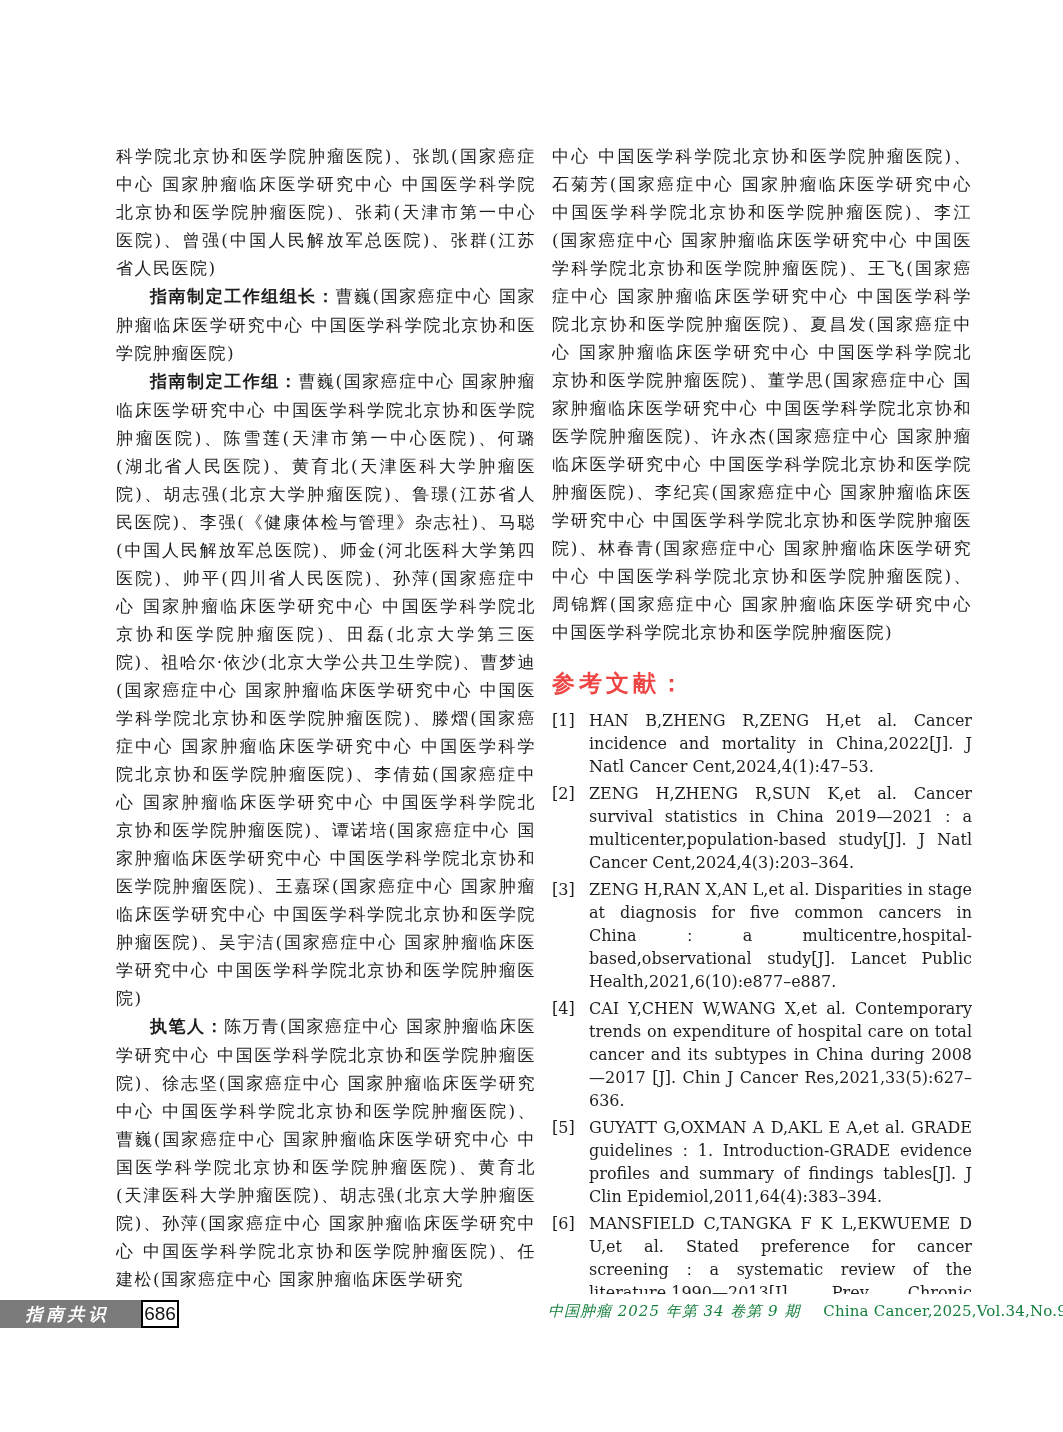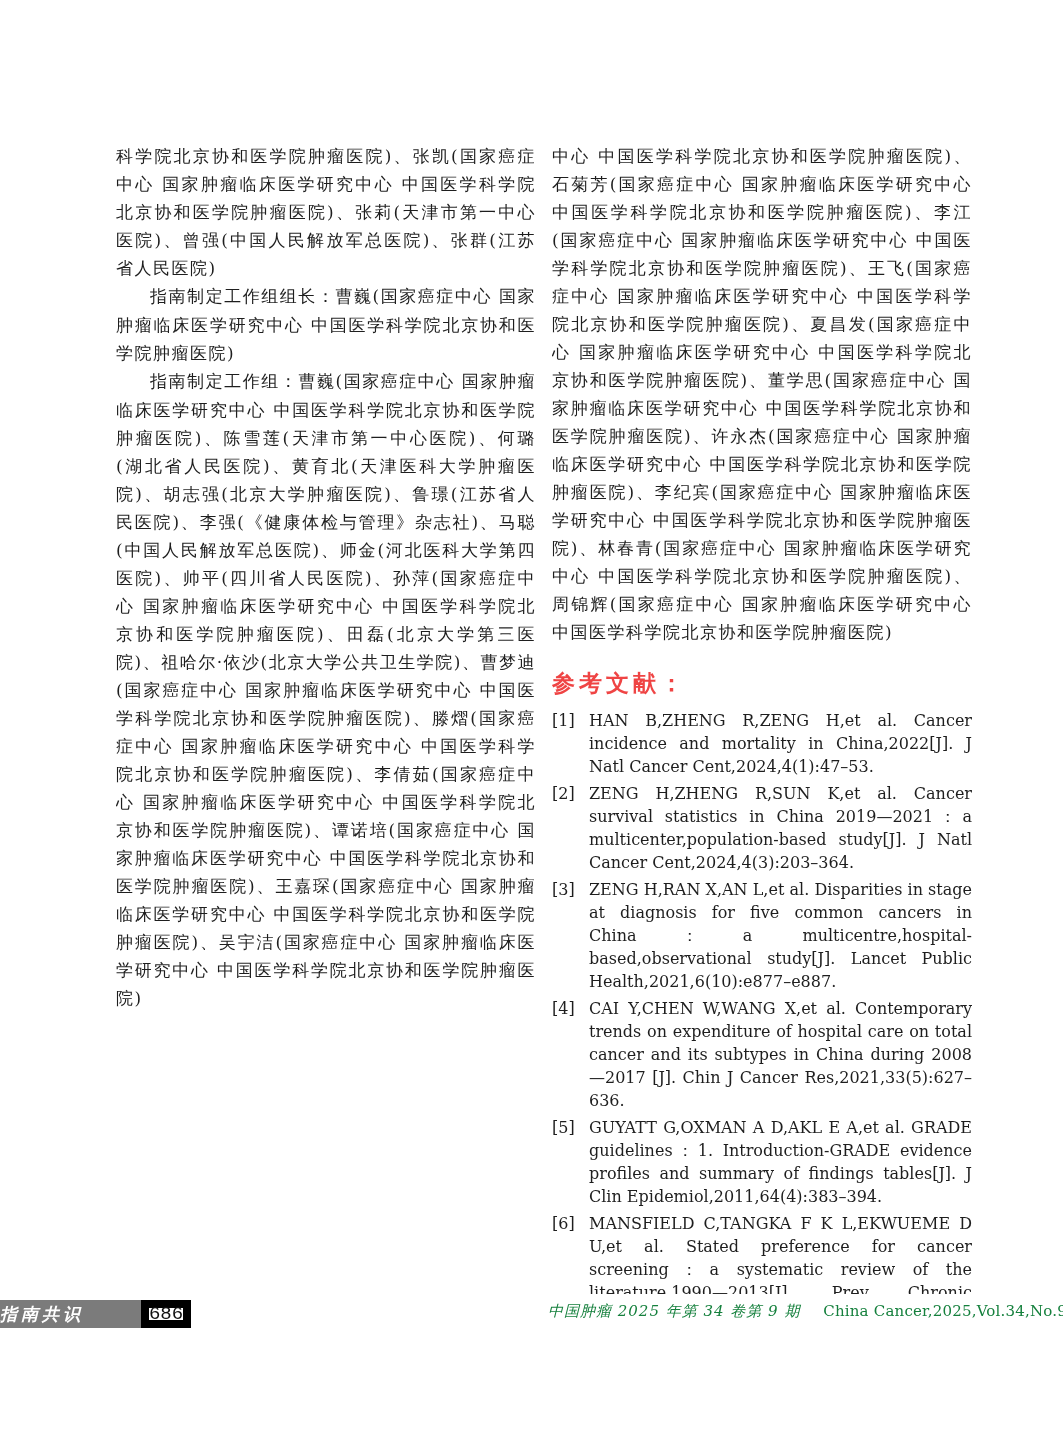--- a/index.html
+++ b/index.html
@@ -31,21 +31,21 @@
     margin: 0;
     font-size: 17px;
     line-height: 28px;
     letter-spacing: 1.5px;
     text-align: justify;
     text-justify: inter-ideograph;
   }
   p.para { text-indent: 2em; }
   .lead {
     font-family: "Liberation Sans", "DejaVu Sans", sans-serif;
-    font-weight: 400;
+    font-weight: 700;
     letter-spacing: 1.5px;
   }
   .refs-heading {
     margin: 22px 0 10px 0;
     font-family: "Liberation Sans", "DejaVu Sans", sans-serif;
     font-weight: 700;
     font-size: 23px;
     letter-spacing: 4px;
     color: #ef4444;
   }
@@ -76,37 +76,37 @@
     height: 28px;
     display: flex;
     align-items: stretch;
   }
   .footer-bar {
     width: 135px;
     background: #7b7b7b;
     color: #ffffff;
     display: flex;
     align-items: center;
-    justify-content: flex-start;
+    justify-content: center;
     padding-right: 6px;
     font-style: italic;
     font-weight: 700;
     font-size: 17px;
     letter-spacing: 4px;
   }
   .footer-page-box {
     width: 34px;
     background: #ffffff;
-    border: 8px solid #000000;
+    border: 2px solid #000000;
     color: #111111;
     display: flex;
     align-items: center;
     justify-content: center;
     font-size: 19px;
-    font-family: Liberation Mono, monospace;
+    font-family: Liberation Sans, sans-serif;
   }
   .footer-right {
     position: absolute;
     top: 1302px;
     left: 548px;
     width: 420px;
     text-align: right;
     padding-right: 12px;
     box-sizing: border-box;
     white-space: nowrap;
@@ -127,20 +127,21 @@
 
 <div class="columns cn-text">
 
   <section class="col">
     <p class="cont">科学院北京协和医学院肿瘤医院)、张凯(国家癌症中心 国家肿瘤临床医学研究中心 中国医学科学院北京协和医学院肿瘤医院)、张莉(天津市第一中心医院)、曾强(中国人民解放军总医院)、张群(江苏省人民医院)</p>
 
     <p class="para"><b class="lead">指南制定工作组组长：</b><span>曹巍(国家癌症中心 国家肿瘤临床医学研究中心 中国医学科学院北京协和医学院肿瘤医院)</span></p>
 
     <p class="para"><b class="lead">指南制定工作组：</b><span>曹巍(国家癌症中心 国家肿瘤临床医学研究中心 中国医学科学院北京协和医学院肿瘤医院)、陈雪莲(天津市第一中心医院)、何璐(湖北省人民医院)、黄育北(天津医科大学肿瘤医院)、胡志强(北京大学肿瘤医院)、鲁璟(江苏省人民医院)、李强(《健康体检与管理》杂志社)、马聪(中国人民解放军总医院)、师金(河北医科大学第四医院)、帅平(四川省人民医院)、孙萍(国家癌症中心 国家肿瘤临床医学研究中心 中国医学科学院北京协和医学院肿瘤医院)、田磊(北京大学第三医院)、祖哈尔·依沙(北京大学公共卫生学院)、曹梦迪(国家癌症中心 国家肿瘤临床医学研究中心 中国医学科学院北京协和医学院肿瘤医院)、滕熠(国家癌症中心 国家肿瘤临床医学研究中心 中国医学科学院北京协和医学院肿瘤医院)、李倩茹(国家癌症中心 国家肿瘤临床医学研究中心 中国医学科学院北京协和医学院肿瘤医院)、谭诺培(国家癌症中心 国家肿瘤临床医学研究中心 中国医学科学院北京协和医学院肿瘤医院)、王嘉琛(国家癌症中心 国家肿瘤临床医学研究中心 中国医学科学院北京协和医学院肿瘤医院)、吴宇洁(国家癌症中心 国家肿瘤临床医学研究中心 中国医学科学院北京协和医学院肿瘤医院)</span></p>
 
+    <p class="para"><b class="lead">执笔人：</b><span>陈万青(国家癌症中心 国家肿瘤临床医学研究中心 中国医学科学院北京协和医学院肿瘤医院)、徐志坚(国家癌症中心 国家肿瘤临床医学研究中心 中国医学科学院北京协和医学院肿瘤医院)、曹巍(国家癌症中心 国家肿瘤临床医学研究中心 中国医学科学院北京协和医学院肿瘤医院)、黄育北(天津医科大学肿瘤医院)、胡志强(北京大学肿瘤医院)、孙萍(国家癌症中心 国家肿瘤临床医学研究中心 中国医学科学院北京协和医学院肿瘤医院)、任建松(国家癌症中心 国家肿瘤临床医学研究</span></p>
   </section>
 
   <section class="col">
     <p class="cont">中心 中国医学科学院北京协和医学院肿瘤医院)、石菊芳(国家癌症中心 国家肿瘤临床医学研究中心 中国医学科学院北京协和医学院肿瘤医院)、李江(国家癌症中心 国家肿瘤临床医学研究中心 中国医学科学院北京协和医学院肿瘤医院)、王飞(国家癌症中心 国家肿瘤临床医学研究中心 中国医学科学院北京协和医学院肿瘤医院)、夏昌发(国家癌症中心 国家肿瘤临床医学研究中心 中国医学科学院北京协和医学院肿瘤医院)、董学思(国家癌症中心 国家肿瘤临床医学研究中心 中国医学科学院北京协和医学院肿瘤医院)、许永杰(国家癌症中心 国家肿瘤临床医学研究中心 中国医学科学院北京协和医学院肿瘤医院)、李纪宾(国家癌症中心 国家肿瘤临床医学研究中心 中国医学科学院北京协和医学院肿瘤医院)、林春青(国家癌症中心 国家肿瘤临床医学研究中心 中国医学科学院北京协和医学院肿瘤医院)、周锦辉(国家癌症中心 国家肿瘤临床医学研究中心 中国医学科学院北京协和医学院肿瘤医院)</p>
 
     <h2 class="refs-heading">参考文献：</h2>
 
     <ol class="refs">
       <li class="ref">
         <span class="ref-num">[1]</span>

